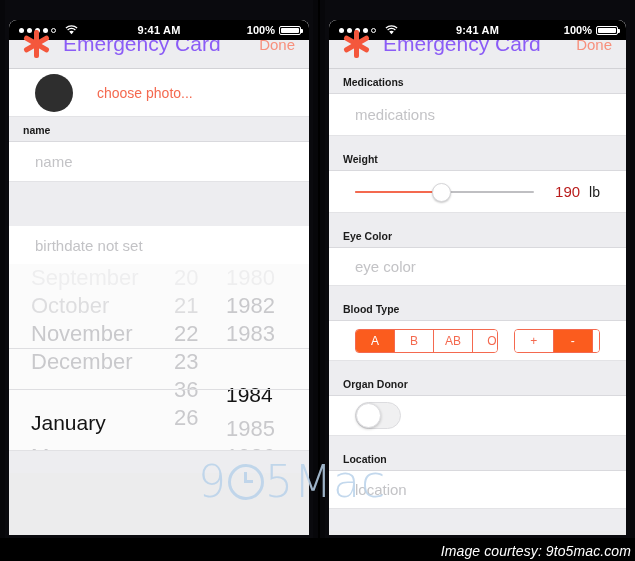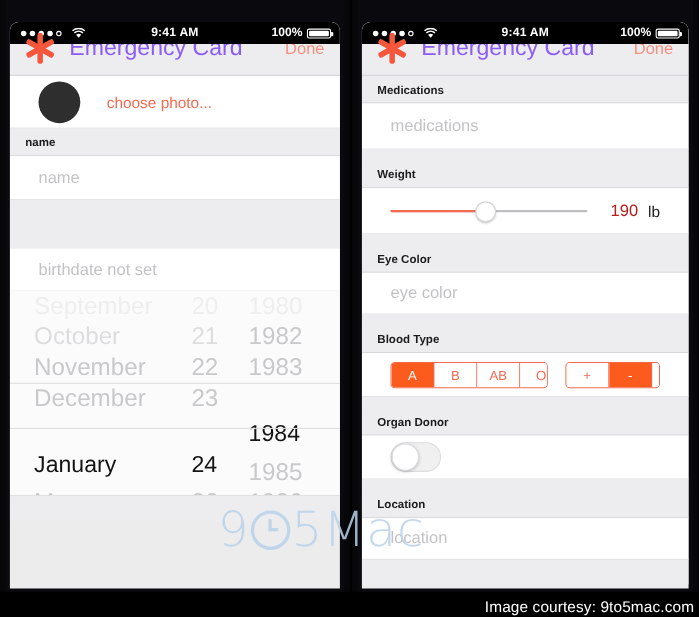--- a/index.html
+++ b/index.html
@@ -183,21 +183,21 @@
   .wm-clock:before{
     content:"";position:absolute;left:13px;top:5px;width:3px;height:11px;background:#b9d2ea;
   }
   .wm-clock:after{
     content:"";position:absolute;left:13px;top:13px;width:9px;height:3px;background:#b9d2ea;
   }
 
   
   .caption{
     position:absolute;right:4px;bottom:2px;
-    color:#fff;font-size:14px;letter-spacing:.1px;
+    color:#fff;font-size:14px;letter-spacing:.1px;font-style:italic;
   }
   .botpad{height:22px;background:#ededf0;}
 </style>
 </head>
 <body>
 
 <div class="stage">
 
   <div class="phone left">
     <div class="bezel"></div>
@@ -263,21 +263,20 @@
             <div class="pitem sel">January</div>
             <div class="pitem f2">May</div>
             <div class="pitem f2">March</div>
 
           </div>
           <div class="pcol day">
             <div class="pitem f0">20</div>
             <div class="pitem f1">21</div>
             <div class="pitem f2">22</div>
             <div class="pitem f2">23</div>
-            <div class="pitem sel">24</div>
             <div class="pitem f2">36</div>
             <div class="pitem f2">26</div>
 
           </div>
           <div class="pcol year">
             <div class="pitem f0">1980</div>
             <div class="pitem f2">1982</div>
             <div class="pitem f2">1983</div>
             <div class="pitem sel">1984</div>
             <div class="pitem f2">1985</div>

